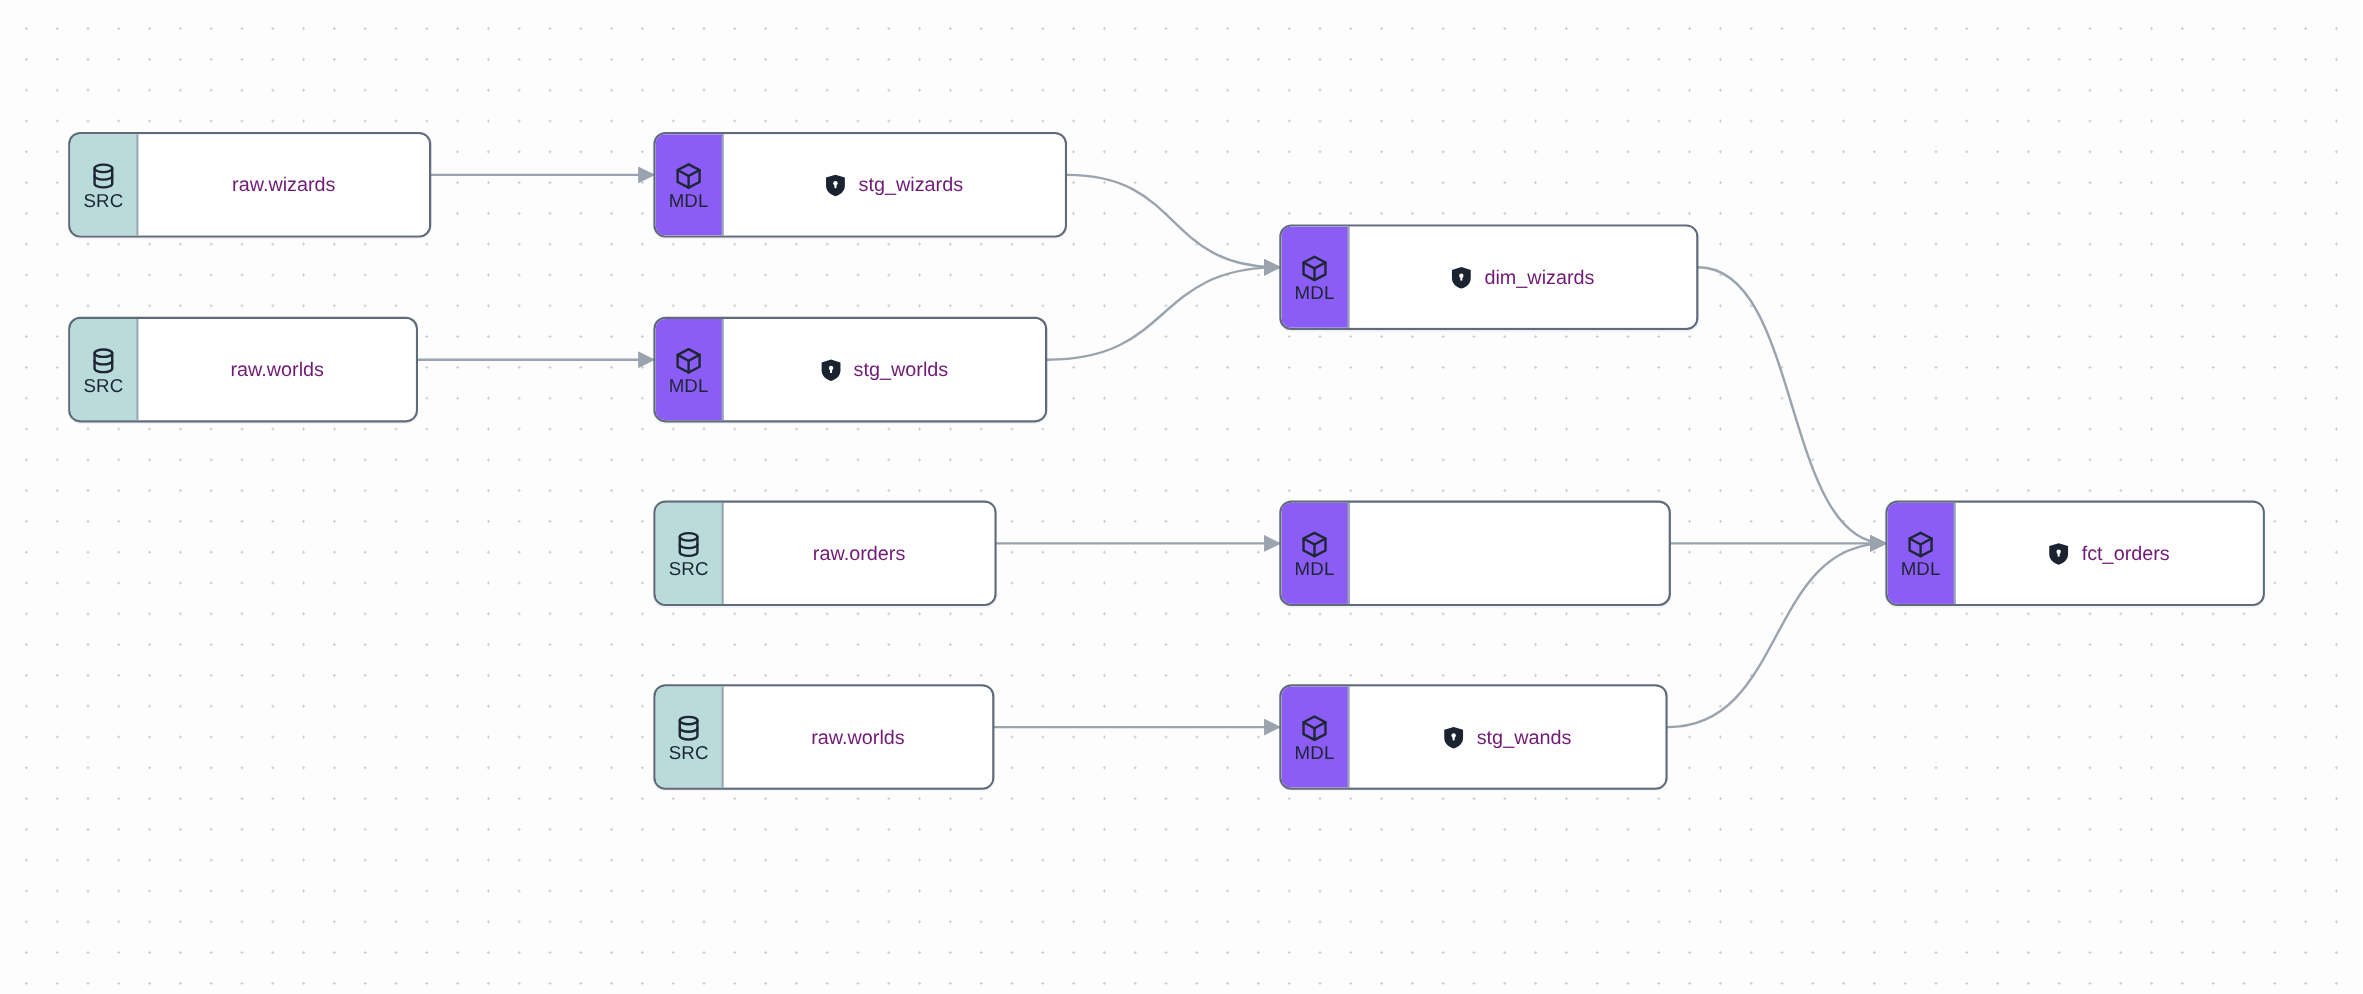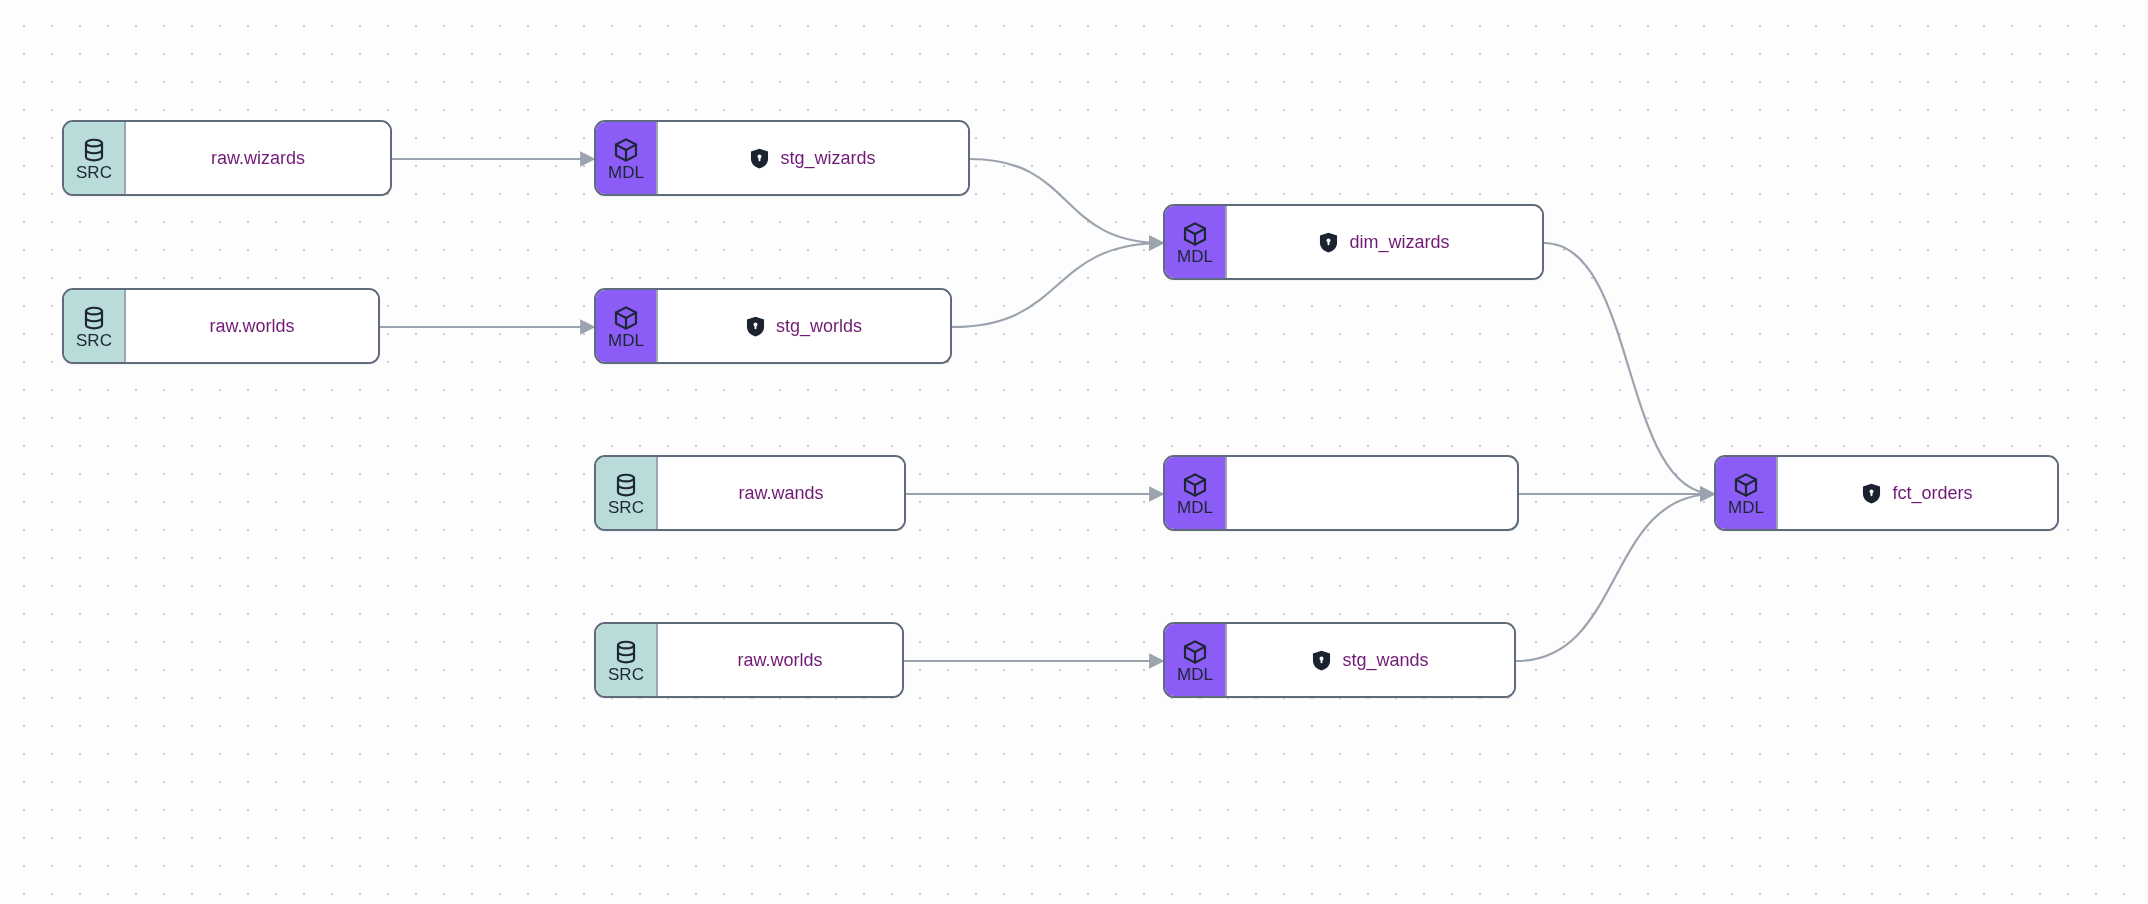--- a/index.html
+++ b/index.html
@@ -26,21 +26,21 @@
     width: 2148px;
     height: 904px;
     pointer-events: none;
   }
 
   .node {
     position: absolute;
     display: flex;
     align-items: stretch;
     box-sizing: border-box;
-    height: 76px;
+    height: 96px;
     border: 2px solid #5f6b7a;
     border-radius: 11px;
     background: #ffffff;
     overflow: hidden;
     box-shadow: 0 1px 1px rgba(20, 30, 50, 0.05);
   }
 
   .badge {
     box-sizing: border-box;
     width: 62px;
@@ -158,21 +158,21 @@
           <span class="badge-icon">
             <svg viewBox="0 0 24 24" width="26" height="26" fill="none" stroke="#1d2633" stroke-width="2" stroke-linecap="round" stroke-linejoin="round">
               <ellipse cx="12" cy="5.6" rx="7.4" ry="3.1"></ellipse>
               <path d="M4.6 5.6v12.8c0 1.7 3.3 3.1 7.4 3.1s7.4-1.4 7.4-3.1V5.6"></path>
               <path d="M4.6 11.9c0 1.7 3.3 3.1 7.4 3.1s7.4-1.4 7.4-3.1"></path>
             </svg>
           </span>
           <span class="badge-label">SRC</span>
         </div>
         <div class="node-body">
-          <span class="node-label">raw.wands</span>
+          <span class="node-label">raw.orders</span>
         </div>
       </div>
       <div class="node" style="left: 594px; top: 622px; width: 310px;">
         <div class="badge badge-src">
           <span class="badge-icon">
             <svg viewBox="0 0 24 24" width="26" height="26" fill="none" stroke="#1d2633" stroke-width="2" stroke-linecap="round" stroke-linejoin="round">
               <ellipse cx="12" cy="5.6" rx="7.4" ry="3.1"></ellipse>
               <path d="M4.6 5.6v12.8c0 1.7 3.3 3.1 7.4 3.1s7.4-1.4 7.4-3.1V5.6"></path>
               <path d="M4.6 11.9c0 1.7 3.3 3.1 7.4 3.1s7.4-1.4 7.4-3.1"></path>
             </svg>

